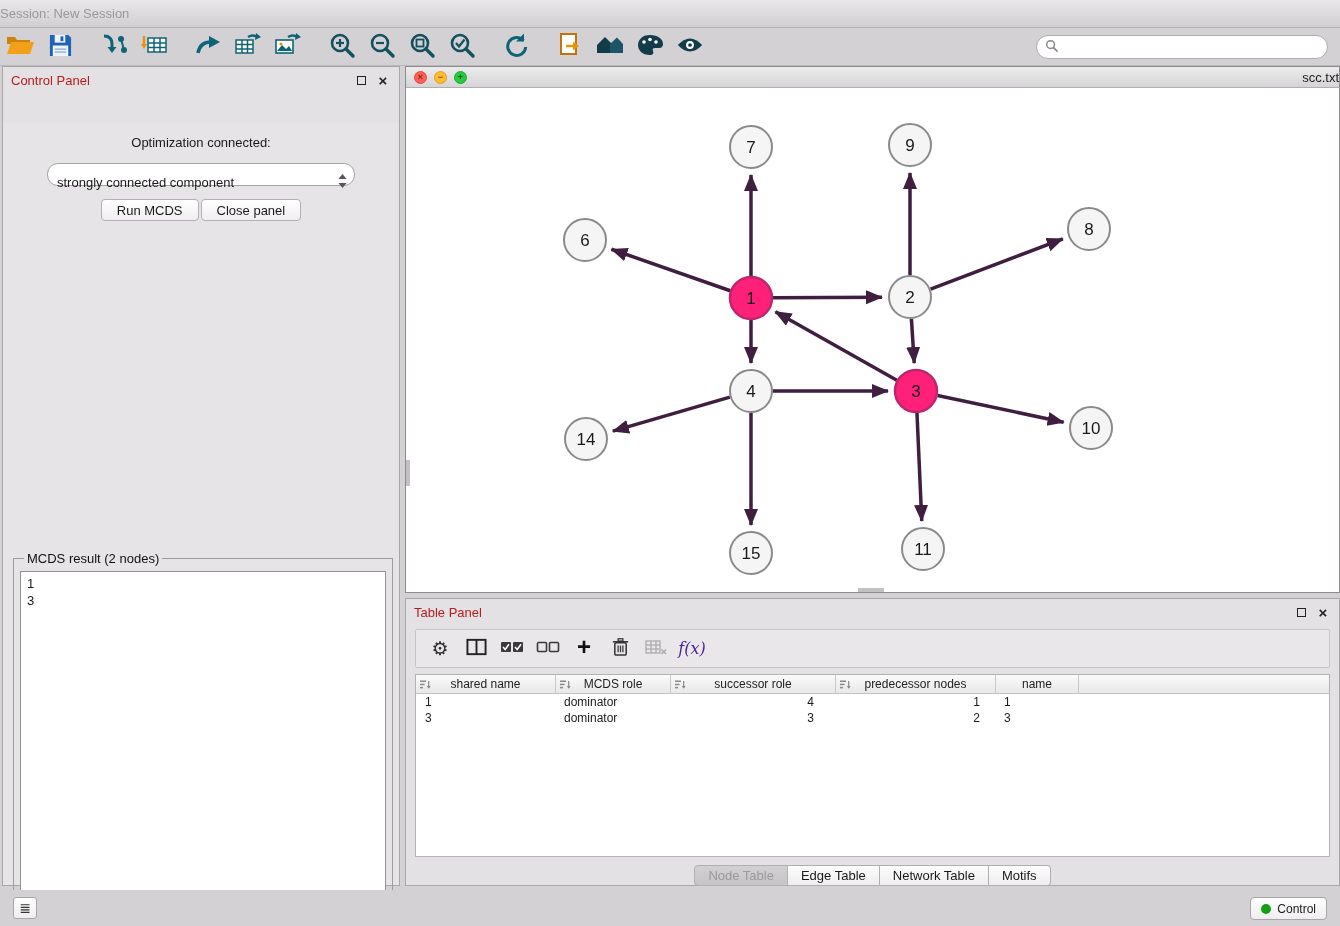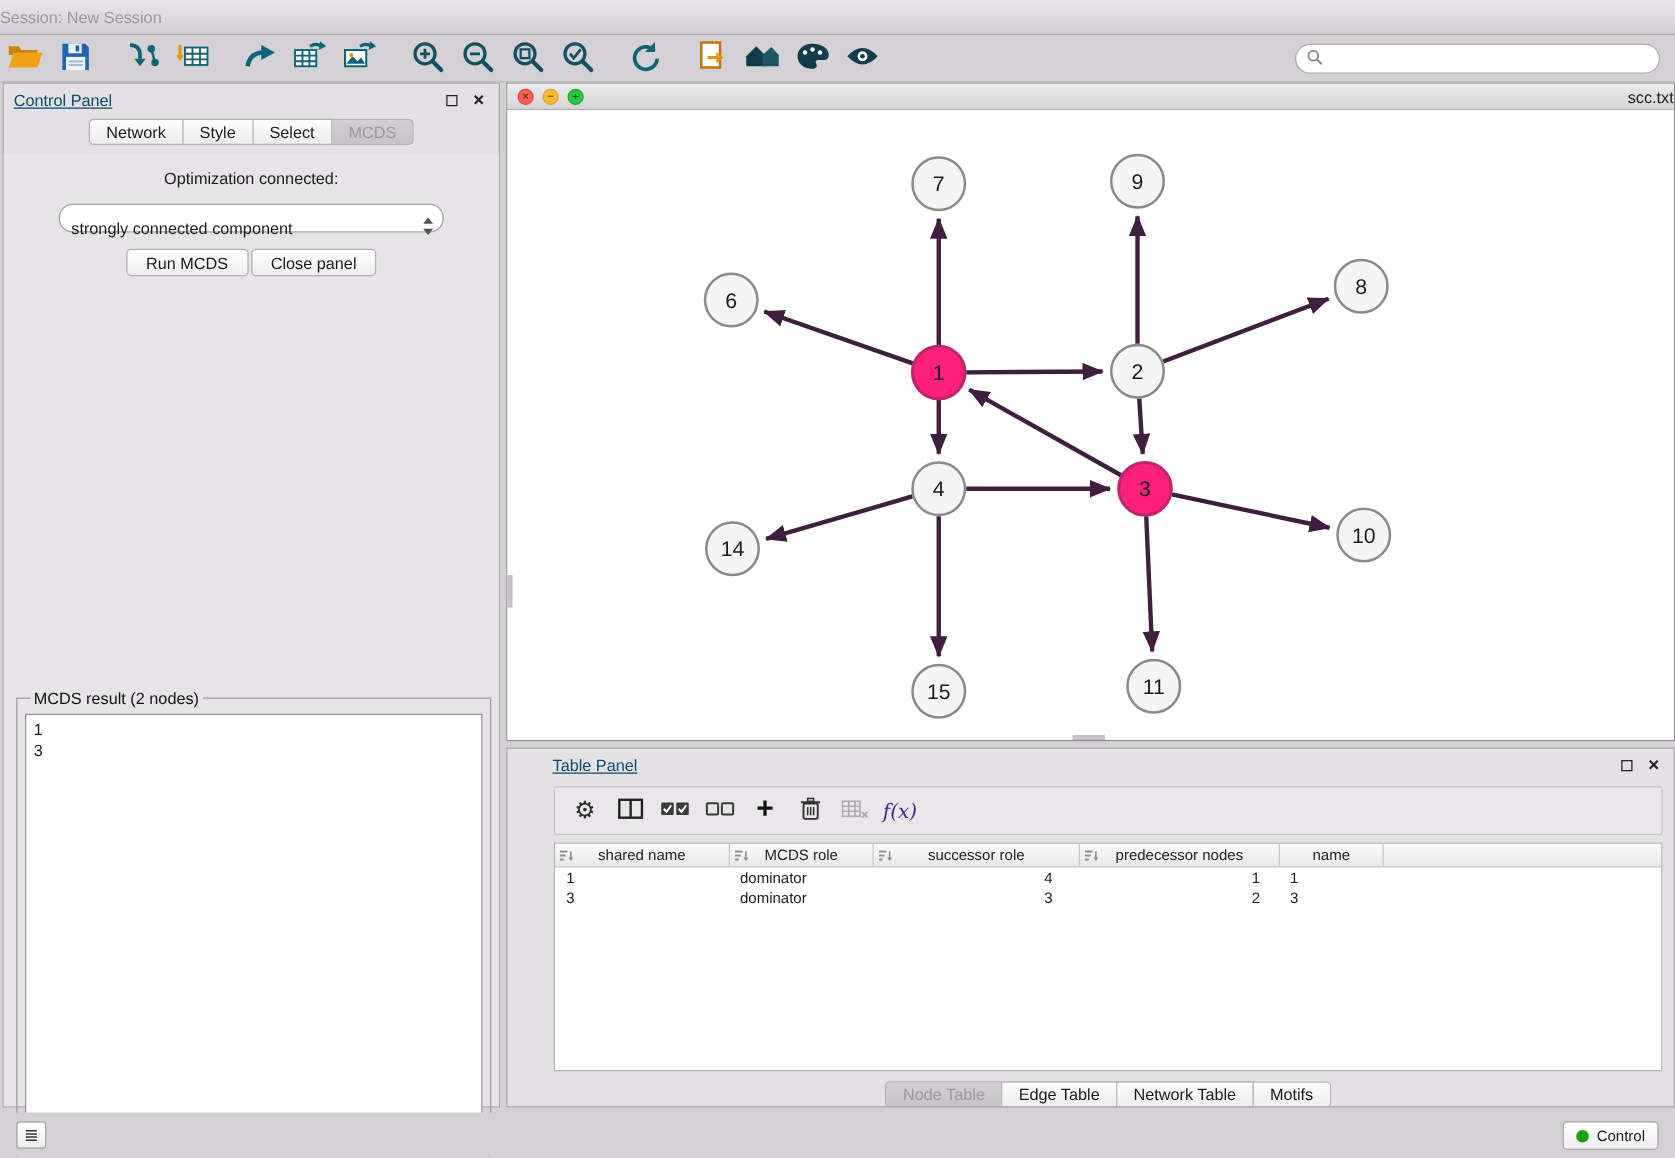--- a/index.html
+++ b/index.html
@@ -18,21 +18,21 @@
   .tbtn { width:40px; height:34px; display:flex; align-items:center; justify-content:center; }
   .tgap { width:14px; }
   .searchwrap { position:absolute; right:12px; top:7px; width:292px; height:24px;
     background:#fff; border:1px solid #aeacae; border-radius:12px; display:flex; align-items:center; padding:0 8px; }
   .searchwrap input { border:none; outline:none; flex:1; font-size:12px; background:transparent; margin-left:5px; font-family:"Liberation Sans",sans-serif;}
 
   
   .control-panel { position:absolute; left:2px; top:66px; width:398px; height:820px;
     background:#e3e1e3; border:1px solid #a8a6a8; }
   .panel-head { height:26px; display:flex; align-items:center; padding:0 8px; }
-  .panel-head .ttl { flex:1; font-size:13px; color:#0c4a6e;text-decoration:underline; }
+  .panel-head .ttl { flex:1; font-size:13px; color:#b91c1c; }
   .winbtn { width:16px; height:16px; display:flex; align-items:center; justify-content:center; margin-left:6px; color:#222; }
   .floatsq { width:9px; height:9px; border:1.5px solid #222; display:inline-block; }
   .xchar { font-size:15px; font-weight:bold; line-height:1; }
 
   .tabsrow { display:flex; justify-content:center; margin-top:2px; }
   .tab { height:21px; padding:0 13px; display:flex; align-items:center; font-size:13px;
     background:linear-gradient(#fdfdfd,#efedef); border:1px solid #b1afb1; border-left:none; }
   .tab:first-child { border-left:1px solid #b1afb1; border-radius:4px 0 0 4px; }
   .tab:last-child { border-radius:0 4px 4px 0; }
   .tab.active { background:linear-gradient(#d2d0d2,#c6c4c6); color:#9b999b; }
@@ -64,21 +64,21 @@
   .light.red { background:#ff5f57; border:1px solid #e24640; }
   .light.yellow { background:#febc2e; border:1px solid #dfa023; }
   .light.green { background:#28c840; border:1px solid #1ba92f; }
   .net-canvas { position:relative; width:933px; height:504px; background:#fff; }
   .net-canvas svg text { font-family:"Liberation Sans",sans-serif; fill:#1a1a1a; }
   .vscroll-handle { position:absolute; left:0; top:372px; width:4px; height:26px; background:#c2c0c2; }
   .hscroll-handle { position:absolute; left:452px; bottom:0; width:26px; height:4px; background:#c2c0c2; }
 
   
   .table-panel { position:absolute; left:405px; top:598px; width:935px; height:288px;
-    background:#e3e1e3; border:1px solid #a8a6a8;padding-left:28px; }
+    background:#e3e1e3; border:1px solid #a8a6a8; }
   .tp-toolbar { margin:4px 9px 0 9px; height:39px; background:#e9e7e9; border:1px solid #c6c4c6;
     border-radius:2px; display:flex; align-items:center; padding:0 8px; gap:4px; }
   .tpbtn { width:32px; height:30px; display:flex; align-items:center; justify-content:center; }
   .gearchar { font-size:19px; color:#2e2e2e; line-height:1; }
   .pluschar { font-size:24px; font-weight:bold; color:#111; line-height:1; margin-top:-3px; }
   .fxchar { font-family:"DejaVu Serif", serif; font-style:italic; font-size:16px; color:#4c1d95; }
 
   .table-wrap { margin:6px 9px 0 9px; height:183px; background:#fff; border:1px solid #b4b2b4; overflow:hidden; }
   .thead { display:flex; height:19px; background:linear-gradient(#fbfbfb,#e9e7e9); border-bottom:1px solid #c3c1c3; }
   .th { display:flex; align-items:center; justify-content:center; position:relative;
@@ -293,26 +293,20 @@
 
   <div class="control-panel">
     <div class="panel-head">
       <span class="ttl">Control Panel</span>
       <span class="winbtn">
           <span class="floatsq"></span>
         </span>
       <span class="winbtn">
           <span class="xchar">×</span>
         </span>
-    </div>
-    <div class="tabsrow">
-      <div class="tab">Network</div>
-      <div class="tab">Style</div>
-      <div class="tab">Select</div>
-      <div class="tab active">MCDS</div>
     </div>
     <div class="cp-content">
       <div class="opt-label">Optimization connected:</div>
       <div class="dropdown">
         <span class="dtext">strongly connected component</span>
         <span>
           <svg width="11" height="16" viewBox="0 0 11 16">
               <path d="M5.5 1 L9.5 6 H1.5 Z" fill="#555"></path>
               <path d="M5.5 15 L1.5 10 H9.5 Z" fill="#555"></path>
             </svg>

